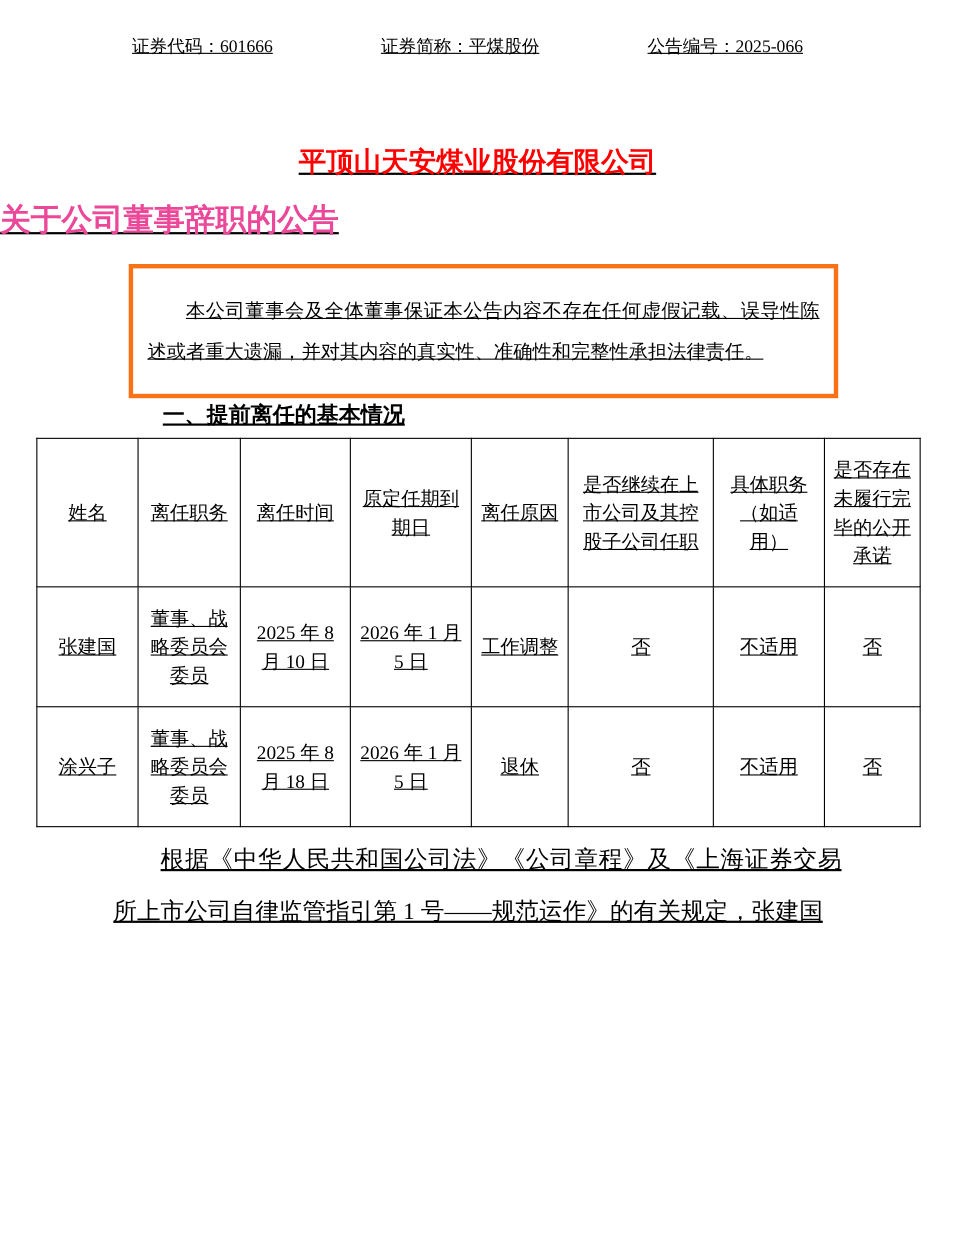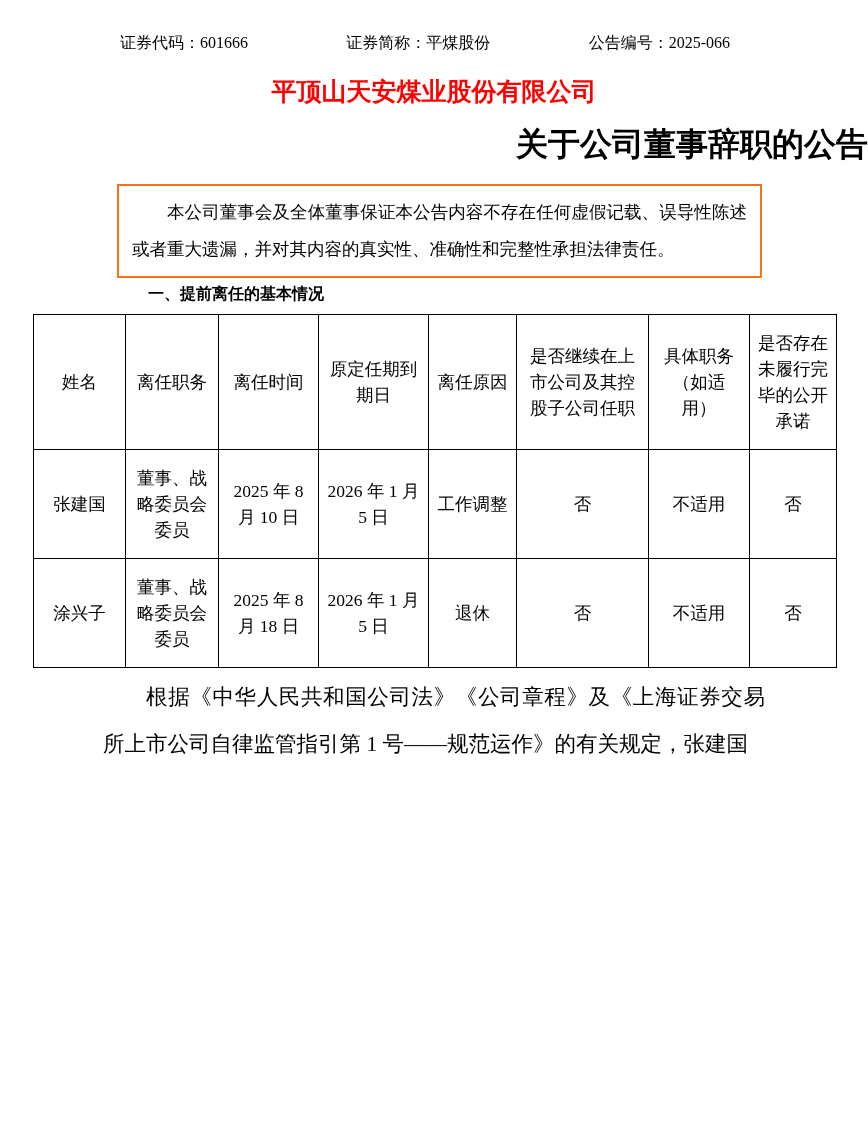--- a/index.html
+++ b/index.html
@@ -2,60 +2,61 @@
 <html><head>
 <meta charset="utf-8">
 <style>
   html,body{margin:0;padding:0;background:#ffffff;}
   .page{
     position:relative;
     width:868px;height:861px;
     background:#ffffff;color:#000000;
     font-family:"Liberation Serif", serif;
     overflow:hidden;
+    text-decoration:underline;
   }
   
   .doc-header{
     display:flex;justify-content:space-between;
     padding:33px 138px 0 120px;
     font-size:16px;line-height:20px;
   }
   
   .title1{
-    margin-top:23px;text-align:center;
+    margin-top:79px;text-align:center;
     color:#ff0000;font-weight:bold;
     font-family:"Liberation Sans", sans-serif;
     font-size:25px;line-height:30px;
   }
   .title2{
-    margin-top:24px;text-align:right;
-    color:#000000;font-weight:bold;
+    margin-top:24px;text-align:left;
+    color:#ec4899;font-weight:bold;
     font-family:"Liberation Sans", sans-serif;
-    font-size:32px;line-height:28px;
+    font-size:28px;line-height:28px;
   }
   
   .disclaimer{
     box-sizing:border-box;
     margin:26px 0 0 117px;
     width:645px;
-    border:2px solid #f97316;
-    padding:8px 13px;
+    border:4px solid #f97316;
+    padding:20px 13px;
     font-size:17.5px;line-height:37px;
     text-indent:2em;text-align:justify;
   }
   
   .intro{
     margin:57px 103px 0 103px;
     font-size:21.5px;line-height:46.5px;
     text-align:justify;text-indent:2em;
   }
   .sec-heading{
     margin:2px 103px 0 103px;
     padding-left:45px;
-    font-size:16px;line-height:28px;
+    font-size:20px;line-height:28px;
     font-weight:bold;
     font-family:"Liberation Sans", sans-serif;
   }
   .sec-heading.second{margin-top:16px;}
   
   table.resign{
     border-collapse:collapse;table-layout:fixed;
     margin:6px 0 0 33px;
     width:803px;
     font-size:17.5px;line-height:26px;

